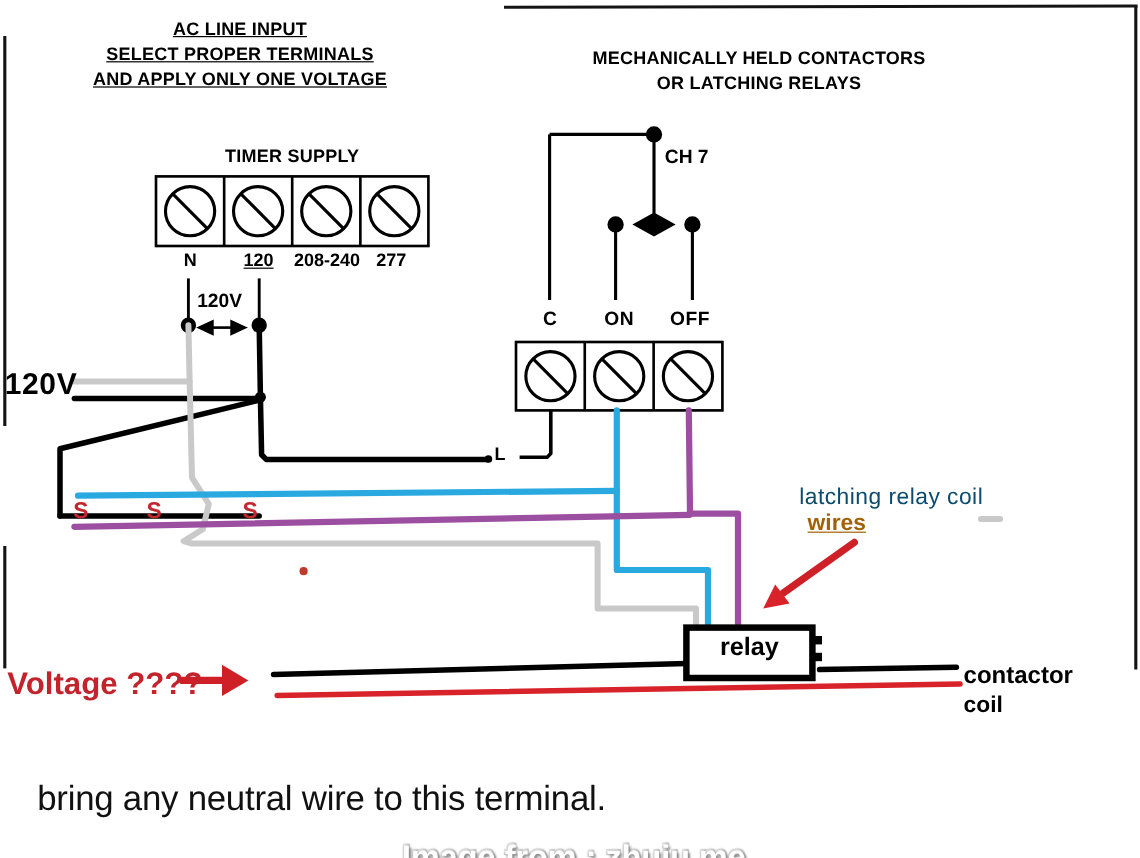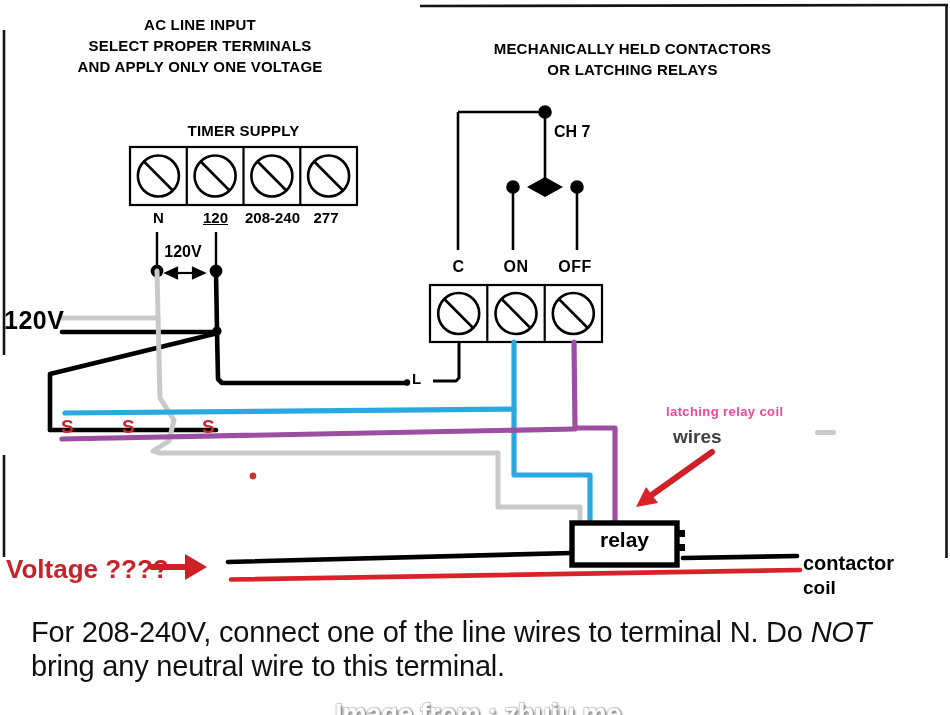--- a/index.html
+++ b/index.html
@@ -5,32 +5,32 @@
   html,body{margin:0;padding:0;background:#fff;}
   .canvas{
     position:relative;width:950px;height:715px;background:#fff;overflow:hidden;
     font-family:"Liberation Sans","DejaVu Sans",sans-serif;
   }
   .canvas svg{position:absolute;left:0;top:0;}
   .lbl{position:absolute;white-space:nowrap;color:#000;}
   .b{font-weight:bold;}
   .ctr{text-align:center;}
   .h15{font-size:15px;line-height:21px;letter-spacing:.2px;}
-  .ac-head{left:15px;top:14px;width:370px;}
+  .ac-head{left:15px;top:14px;width:370px;text-decoration:underline;}
   .mech-head{left:450px;top:38px;width:365px;}
   .timer-title{left:130px;top:120px;width:227px;}
   .term-lbl{top:209px;text-align:center;font-size:15px;font-weight:bold;}
   .v-small{left:158px;top:243px;width:50px;text-align:center;font-size:16px;font-weight:bold;}
   .v-big{left:4px;top:306px;font-size:25px;font-weight:bold;letter-spacing:.5px;}
   .ch1{left:554px;top:123px;font-size:16px;font-weight:bold;}
   .coff{top:258px;text-align:center;font-size:16px;font-weight:bold;letter-spacing:.5px;}
   .l-lbl{left:412px;top:370px;font-size:15px;font-weight:bold;}
   .s-mark{top:416px;font-size:19px;font-weight:bold;color:#c4272e;}
-  .latch1{left:666px;top:404px;font-size:13px;font-weight:bold;color:#ec4899;letter-spacing:.4px;}
-  .latch2{left:673px;top:426px;font-size:19px;font-weight:bold;color:#404040;}
+  .latch1{left:666px;top:404px;font-size:19px;font-weight:normal;color:#0c4a6e;letter-spacing:.4px;}
+  .latch2{left:673px;top:426px;font-size:19px;font-weight:bold;color:#a16207;text-decoration:underline;}
   .relay-lbl{left:577px;top:528px;width:95px;text-align:center;font-size:21px;font-weight:bold;}
   .volt-q{left:6px;top:554px;font-size:26px;font-weight:bold;color:#c4232b;}
   .cont1{left:803px;top:552px;font-size:20px;font-weight:bold;}
   .cont2{left:803px;top:577px;font-size:19px;font-weight:bold;}
   .note{left:31px;font-size:29px;color:#111;letter-spacing:-0.2px;}
   .note em{font-style:italic;}
   .wm{left:335px;top:677px;font-size:27px;font-weight:bold;color:#fefefe;
       text-shadow:2px 2px 2px #8d8d8d,-1px -1px 1px #d8d8d8,1px -1px 1px #bbb,-1px 1px 1px #bbb;margin-top:22px;}
 </style>
 </head>
@@ -196,18 +196,17 @@
   <div class="lbl latch1">latching relay coil</div>
   <div class="lbl latch2">wires</div>
 
   <div class="lbl relay-lbl">relay</div>
 
   <div class="lbl volt-q">Voltage ????</div>
 
   <div class="lbl cont1">contactor</div>
   <div class="lbl cont2">coil</div>
 
-  <div class="lbl note" style="top:616px;"><span>For 208-240V, connect one of the line wires to terminal N. Do </span><em>NOT</em></div>
   <div class="lbl note" style="top:650px;">bring any neutral wire to this terminal.</div>
 
   <div class="lbl wm">Image from : zhuju.me</div>
 
 </div>
 
 </body></html>

